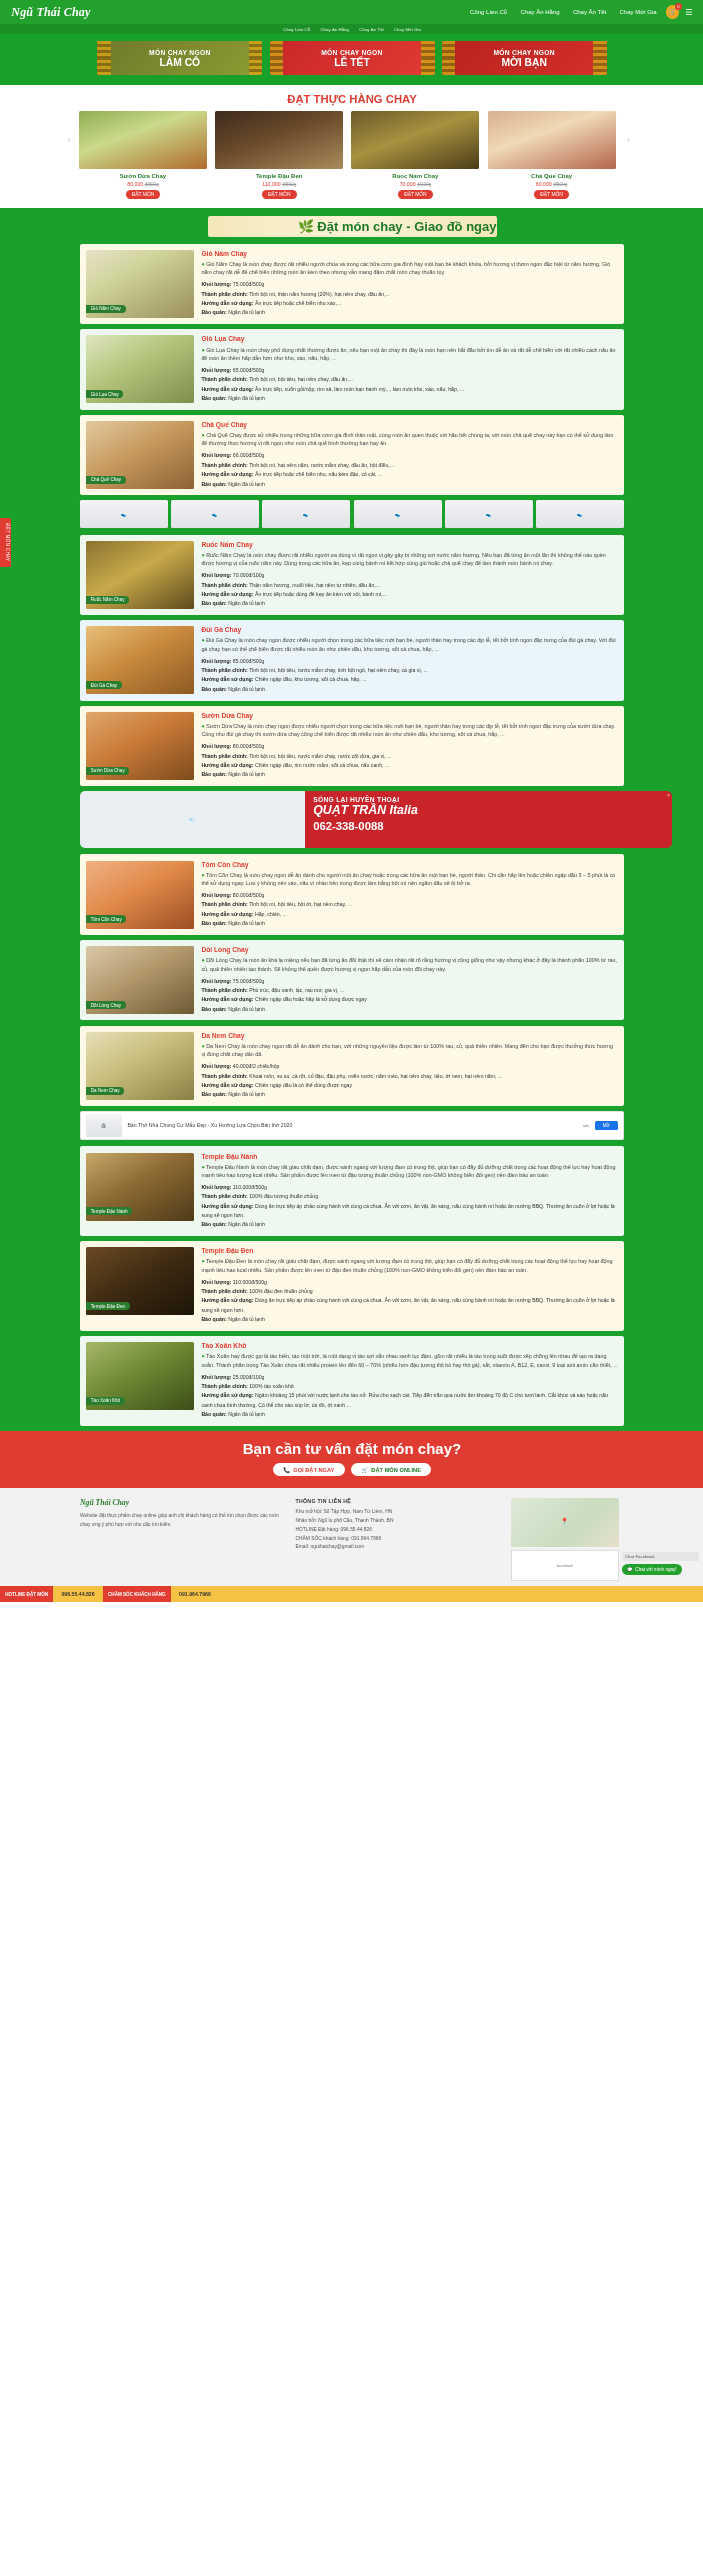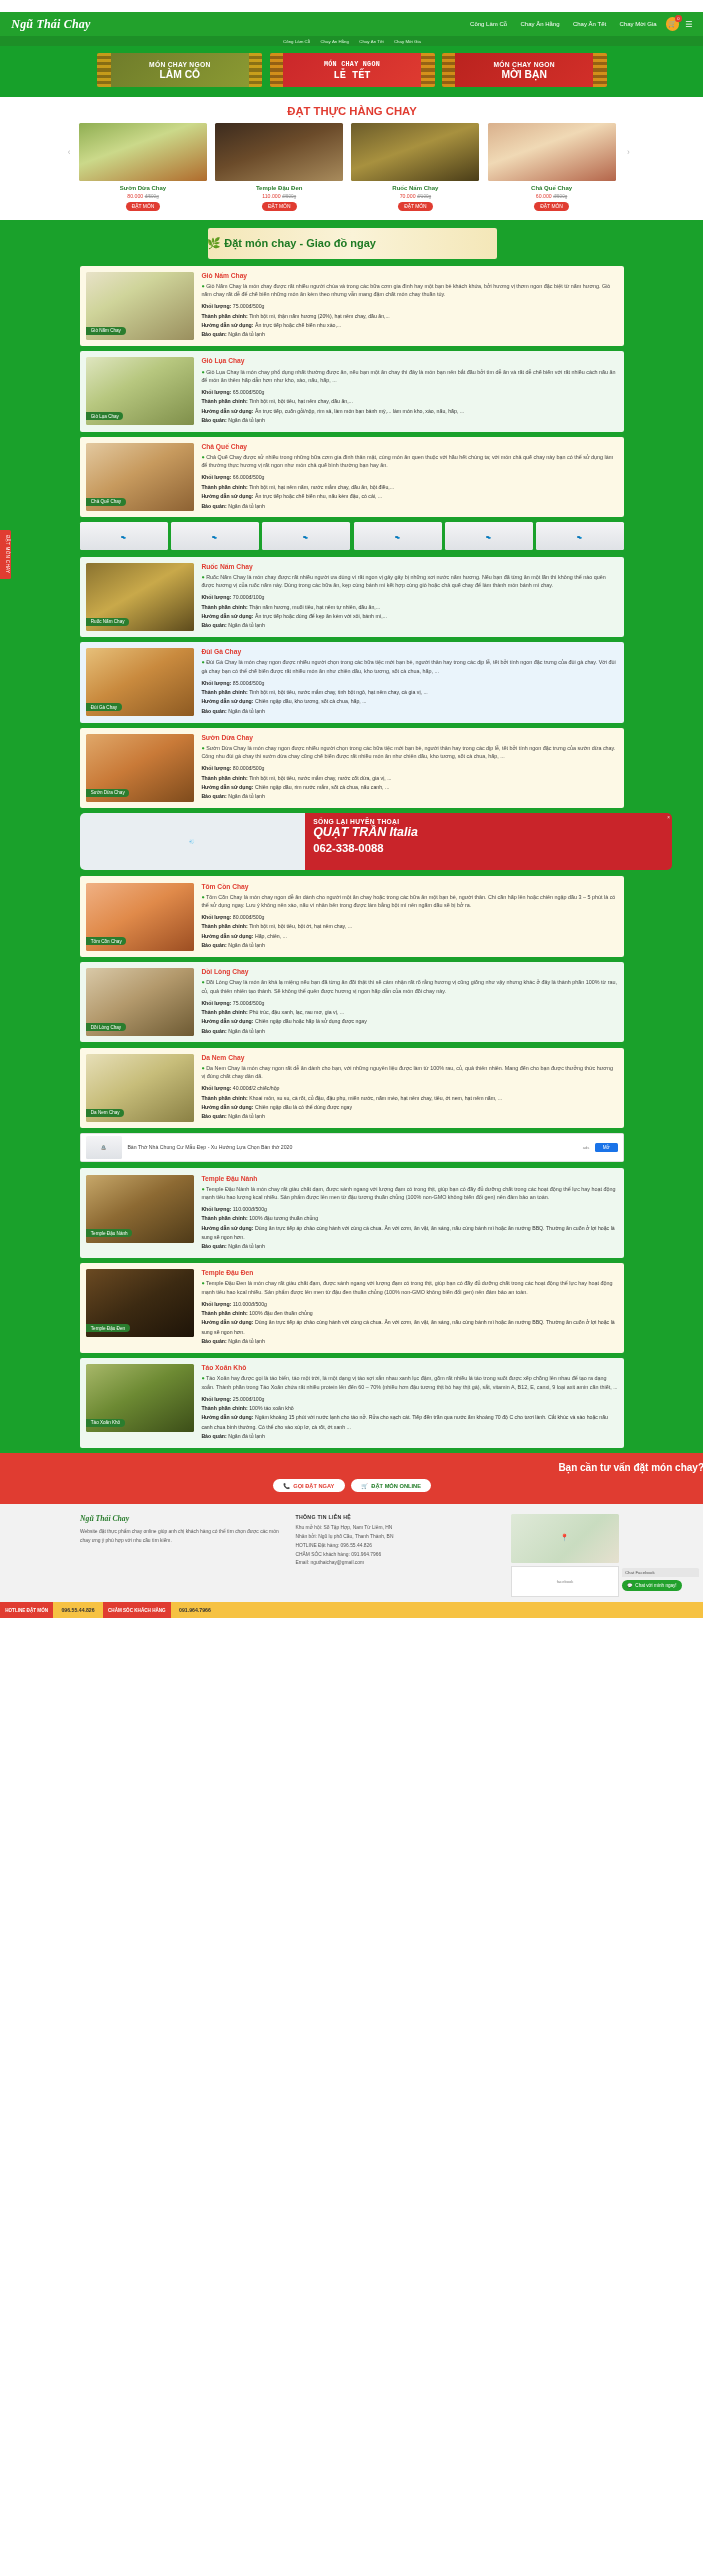--- a/index.html
+++ b/index.html
@@ -4,21 +4,21 @@
 <style>
   * { box-sizing: border-box; }
   body {
     margin: 0;
     font-family: "Liberation Sans", sans-serif;
     background: #ffffff;
     width: 704px;
     font-size: 6.2px;
     color: #333;
   }
-  .page { width: 704px; position: relative; margin-top: 12px; }
+  .page { width: 704px; position: relative; }
 
   
   .topbar {
     background: #22a12c;
     height: 24px;
     display: flex;
     align-items: center;
     padding: 0 11.3px;
     position: relative;
   }
@@ -77,21 +77,21 @@
     border-radius: 2.1px;
     display: flex; flex-direction: column;
     align-items: center; justify-content: center;
     color: #fff; font-weight: bold;
     font-family: "Liberation Sans", sans-serif;
     position: relative; overflow: hidden;
   }
   .bn .l1 { font-size: 6.7px; letter-spacing: 0.3px; }
   .bn .l2 { font-size: 10.3px; margin-top: 1px; }
   .bn1 { background: linear-gradient(135deg,#6d7a2a,#8d9c33); justify-content: center; }
-  .bn2 { background: linear-gradient(135deg,#c9262a,#e03c31); font-family: Liberation Mono, monospace; }
+  .bn2 { background: linear-gradient(135deg,#c9262a,#e03c31); }
   .bn3 { background: linear-gradient(135deg,#b8221e,#d4302a); }
   .bn .stripes {
     position:absolute; left:0; top:0; bottom:0; width:13.4px;
     background: repeating-linear-gradient(180deg,#d4a017 0 3.1px,#8a6a10 3.1px 6.2px);
     opacity:.85;
   }
   .bn .stripes.r { left:auto; right:0; }
 
   
   .sec-title {
@@ -138,24 +138,24 @@
 
   
   .green-body {
     background: #1aa12b;
     padding: 7.2px 0 0;
   }
   .ribbon {
     width: 289px; margin: 0 auto 7.2px;
     background: linear-gradient(90deg,#f4e7b8,#faf3d8,#f4e7b8);
     border-radius: 2.1px;
-    text-align: left;
+    text-align: right;
     color: #1e7a24;
-    font-weight: bold; font-size: 11px;
-    padding: 9px 0;
+    font-weight: bold; font-size: 13px;
+    padding: 3px 0;
     position: relative;
   }
   .ribbon .leaf { color: #2aa12b; margin-right: 3.1px; }
 
   .list-wrap { width: 544px; margin: 0 auto; }
 
   .item {
     display: flex;
     border-radius: 2.1px;
     padding: 6.2px;
@@ -239,21 +239,21 @@
     background: #1a73e8; color: #fff; font-size: 4.6px;
     padding: 2.1px 8.2px; border-radius: 1.5px;
   }
   .ad-card .ico-ad { font-size:4.1px; color:#888; }
 
   
   .cta {
     background: #e03c31; padding: 9.3px 0 11.3px; text-align: center;
     margin-top: 4.1px;
   }
-  .cta h2 { color: #fff; font-size: 10px; margin: 0 0 6.2px; text-align: right; }
+  .cta h2 { color: #fff; font-size: 15px; margin: 0 0 6.2px; }
   .cta-btns { display: flex; gap: 6.2px; justify-content: center; }
   .cta-btn {
     background: #fff; border-radius: 9.3px;
     padding: 3.6px 10.3px; font-size: 5.7px; font-weight: bold;
     color: #e03c31; display: flex; align-items: center; gap: 3.1px;
   }
   .cta-btn.green { color: #1e7a24; }
 
   
   .footer {

